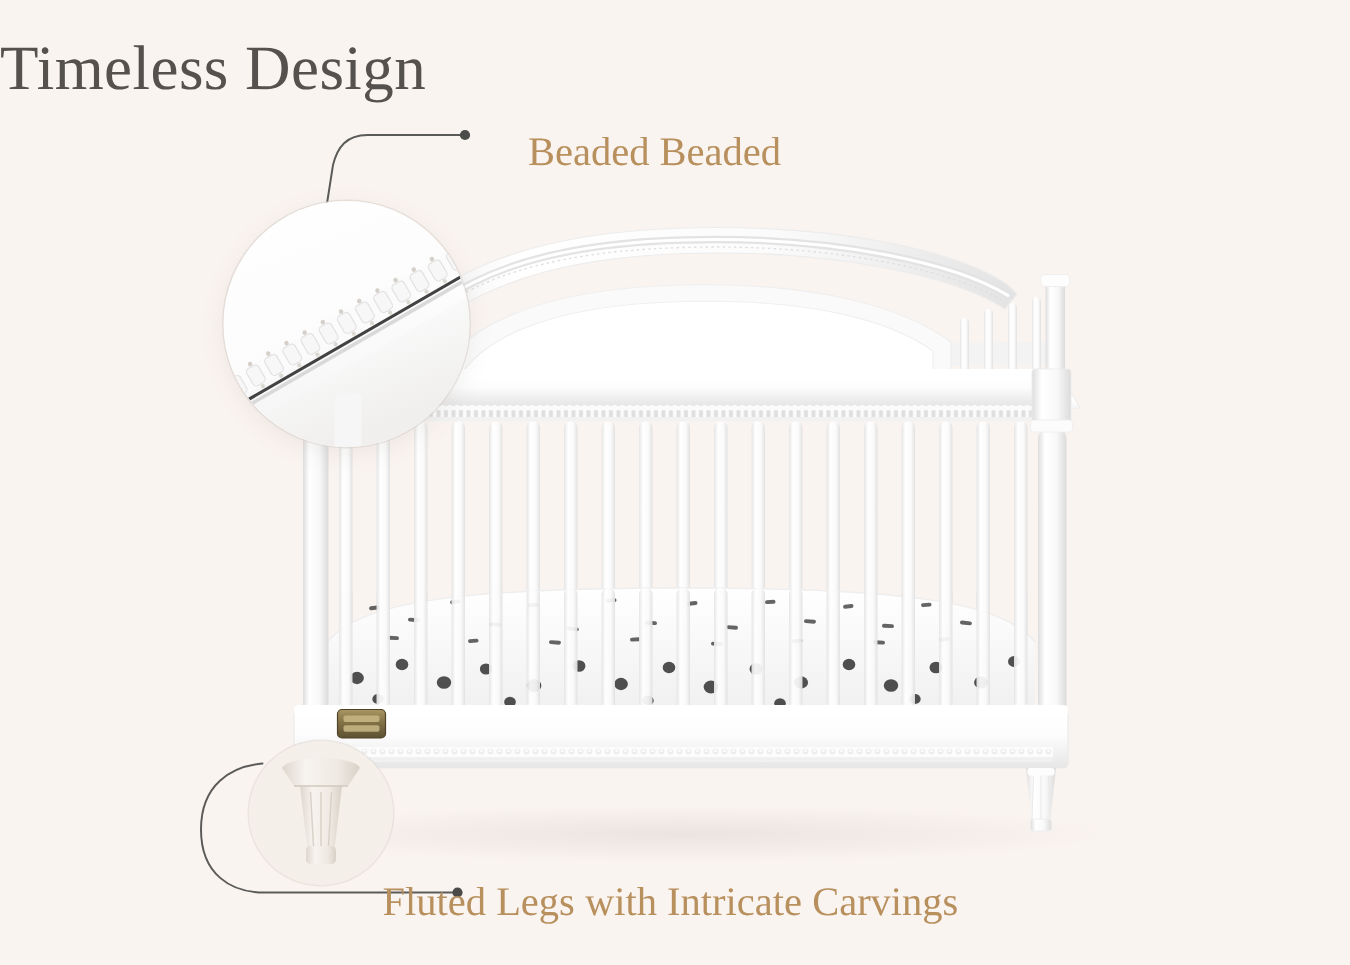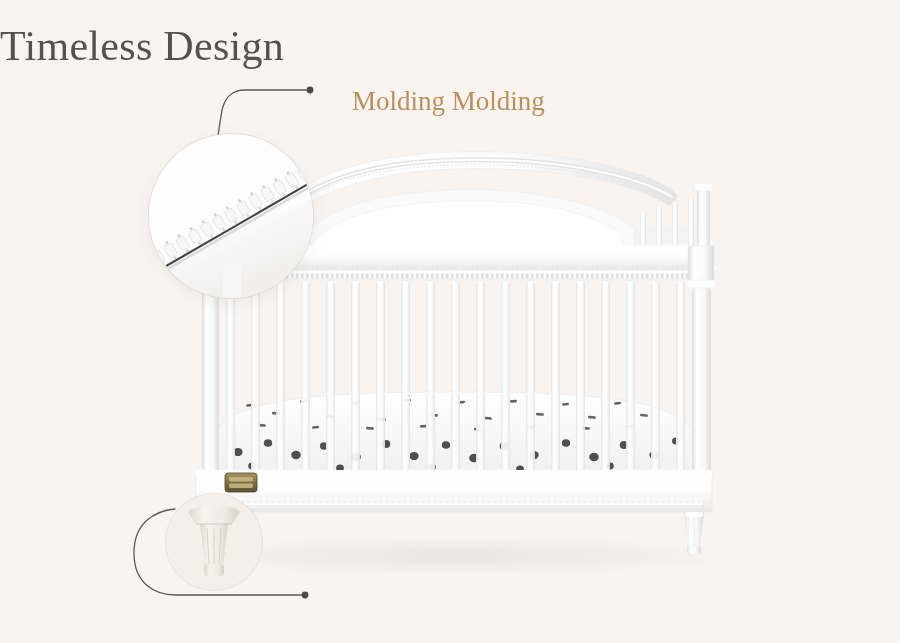--- a/index.html
+++ b/index.html
@@ -365,21 +365,21 @@
     </g>
   </svg>
 
   <div class="headline" style="color: rgb(85, 81, 78);">Timeless Design</div>
 
   <svg class="leader" id="leader-top" width="190" height="120" viewBox="0 0 190 120">
     <path d="M182 6 L117 6 C 103 6, 97 14, 94 26 L 89 58" fill="none" stroke="#5a5a58" stroke-width="1.3" stroke-linecap="round"></path>
     <circle cx="182" cy="6" r="3.4" fill="#4b4b49"></circle>
   </svg>
 
-  <div class="callout-label" id="label-top" style="color: rgb(184, 144, 93);">Molding Molding</div>
+  <div class="callout-label" id="label-top" style="color: rgb(184, 144, 93);">Beaded Beaded</div>
 
   <div class="bubble" id="bubble-molding">
     <svg width="164" height="164" viewBox="0 0 164 164">
       <defs>
         <linearGradient id="zm-bg" x1="0" y1="0" x2="0.4" y2="1">
           <stop offset="0%" stop-color="#ffffff"></stop>
           <stop offset="60%" stop-color="#fcfcfc"></stop>
           <stop offset="100%" stop-color="#f0efee"></stop>
         </linearGradient>
         <linearGradient id="zm-band" x1="0" y1="0" x2="0" y2="1">
@@ -488,14 +488,15 @@
         <line x1="30" y1="30" x2="66" y2="30" stroke="#cfc8be" stroke-width="1"></line>
       </g>
     </svg>
   </div>
 
   <svg class="leader" id="leader-bottom" width="210" height="115" viewBox="0 0 210 115">
     <path d="M47 4 C 26 6, 6 18, 6 48 C 6 78, 26 90, 48 90 L 177 90" fill="none" stroke="#5a5a58" stroke-width="1.3" stroke-linecap="round"></path>
     <circle cx="177" cy="90" r="3.4" fill="#4b4b49"></circle>
   </svg>
 
+  <div class="callout-label" id="label-bottom" style="color: rgb(184, 144, 93);">Fluted Legs with Intricate Carvings</div>
 
 </div>
 
 </body></html>

